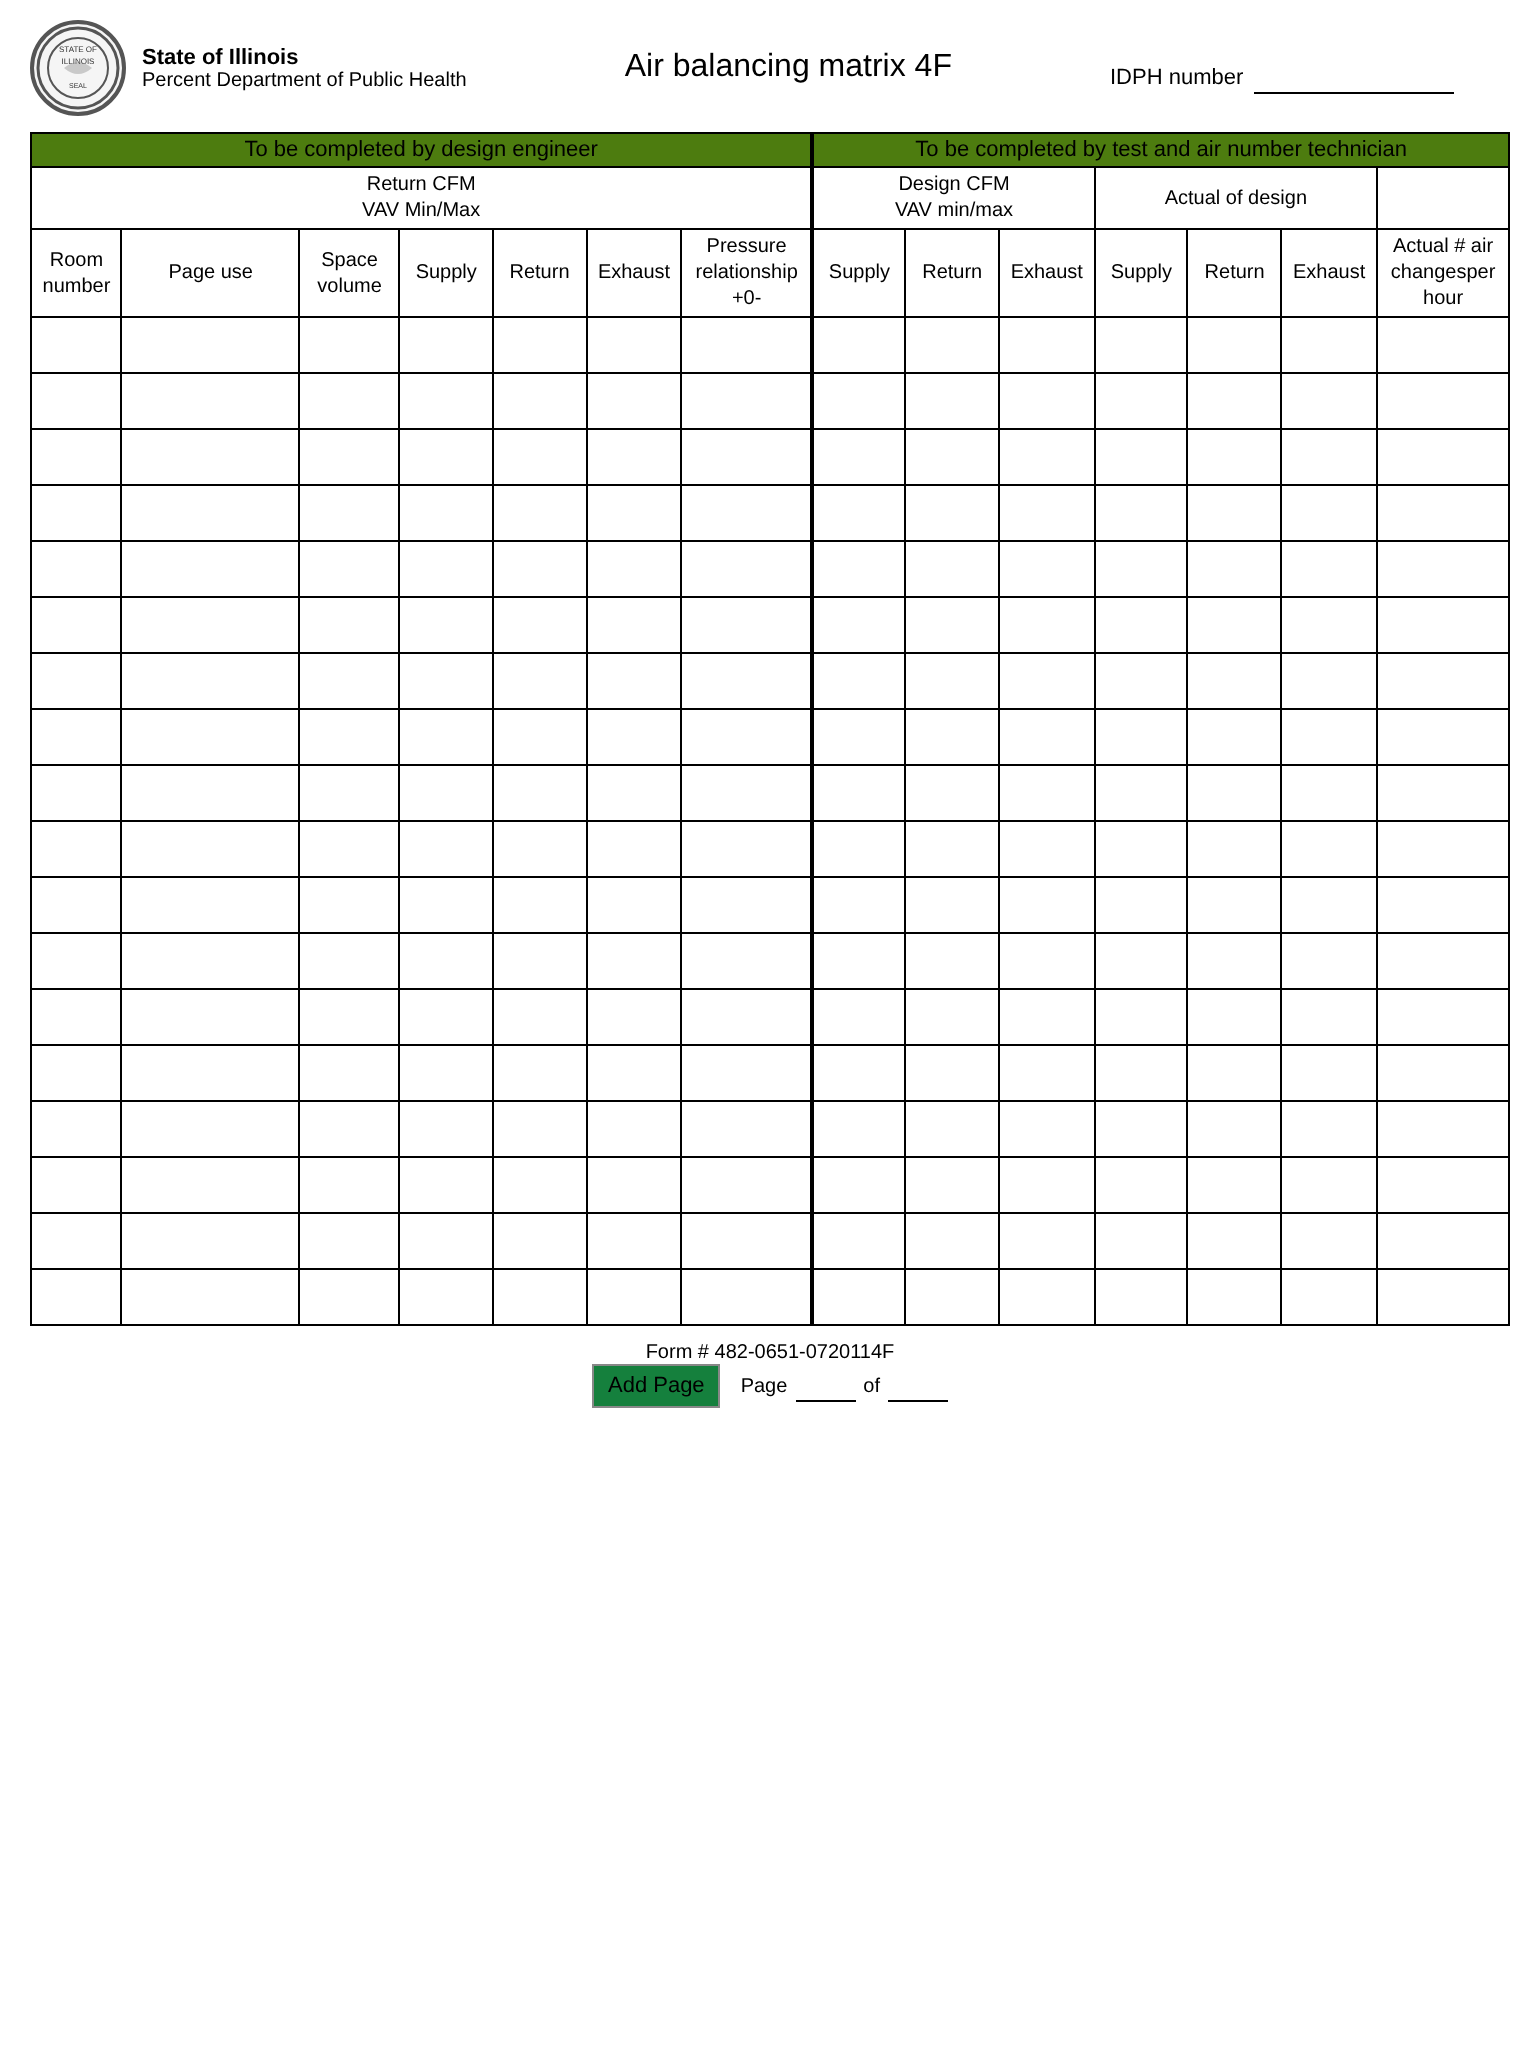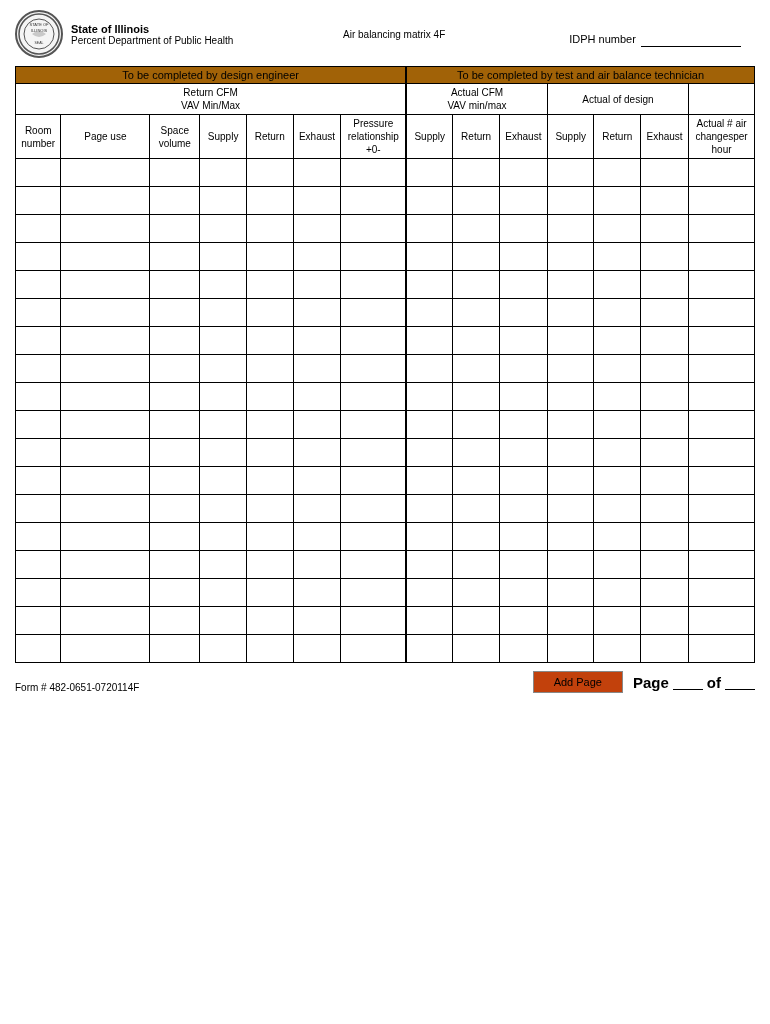--- a/index.html
+++ b/index.html
@@ -44,26 +44,26 @@
     .state-name {
       font-weight: bold;
       font-size: 11px;
     }
     .dept-name {
       font-size: 10px;
     }
     .title-area {
       flex: 1;
       text-align: center;
-      font-size: 10px;
+      font-size: 16px;
       font-weight: normal;
     }
     .idph-area {
       display: flex;
-      align-items: center;
+      align-items: flex-start;
       flex-direction: column;
       min-width: 200px;
     }
     .idph-line {
       display: flex;
       align-items: center;
       gap: 5px;
       margin-top: 10px;
     }
     .idph-underline {
@@ -78,66 +78,66 @@
       border: 1px solid #000;
       margin-top: 4px;
     }
     .main-table td, .main-table th {
       border: 1px solid #000;
       padding: 2px 3px;
       vertical-align: middle;
       text-align: center;
     }
     .section-header {
-      background: #a16207;
+      background: #4d7c0f;
       font-size: 11px;
       padding: 6px 3px;
     }
     .sub-header {
       font-size: 10px;
       line-height: 1.3;
     }
     .col-header {
       font-size: 10px;
       line-height: 1.3;
       vertical-align: middle;
     }
     .data-row td {
       height: 28px;
     }
     .left-section-border {
       border-right: 2px solid #000 !important;
     }
     .footer {
       display: flex;
-      align-items: flex-end;
+      align-items: center;
       justify-content: space-between;
       margin-top: 8px;
+      flex-direction: column;
     }
     .form-number {
       font-size: 10px;
     }
     .footer-right {
       display: flex;
       align-items: center;
       gap: 10px;
     }
     .add-page-btn {
       border: 1px solid #888;
-      background: #c2410c;
-      padding: 4px 20px;
+      background: #15803d;
+      padding: 4px 7px;
       font-size: 11px;
       cursor: pointer;
     }
     .page-info {
-      font-size: 15px;
+      font-size: 10px;
       display: flex;
       align-items: center;
       gap: 4px;
-      font-weight: bold;
     }
     .page-underline {
       border-bottom: 1px solid #000;
       width: 30px;
       display: inline-block;
       height: 16px;
     }
   </style>
 </head>
 <body>
@@ -166,30 +166,30 @@
       <div class="idph-underline"></div>
     </div>
   </div>
 </div>
 
 <table class="main-table">
 
   <tbody>
       <tr>
     <td colspan="7" class="section-header left-section-border">To be completed by  design engineer</td>
-    <td colspan="7" class="section-header">To be completed by test and air balance technician</td>
+    <td colspan="7" class="section-header">To be completed by test and air number technician</td>
   </tr>
 
   <tr>
     <td colspan="7" class="sub-header left-section-border">
       <div>Return CFM</div>
       <div>VAV Min/Max</div>
     </td>
     <td colspan="3" class="sub-header">
-      <div>Actual CFM</div>
+      <div>Design CFM</div>
       <div>VAV min/max</div>
     </td>
     <td colspan="3" class="sub-header">Actual of design</td>
     <td class="sub-header"></td>
   </tr>
 
   <tr>
     <td class="col-header" style="width:38px">Room<br>number</td>
     <td class="col-header" style="width:80px">Page use</td>
     <td class="col-header" style="width:45px">Space<br>volume</td>

